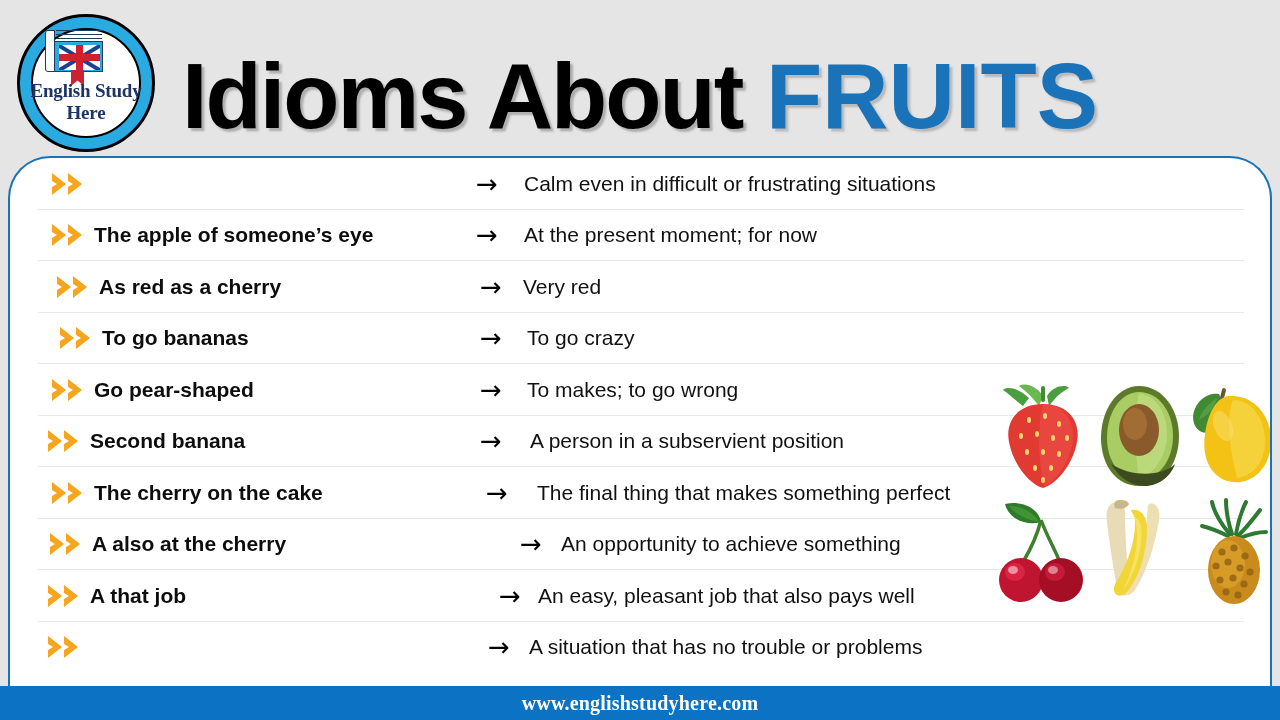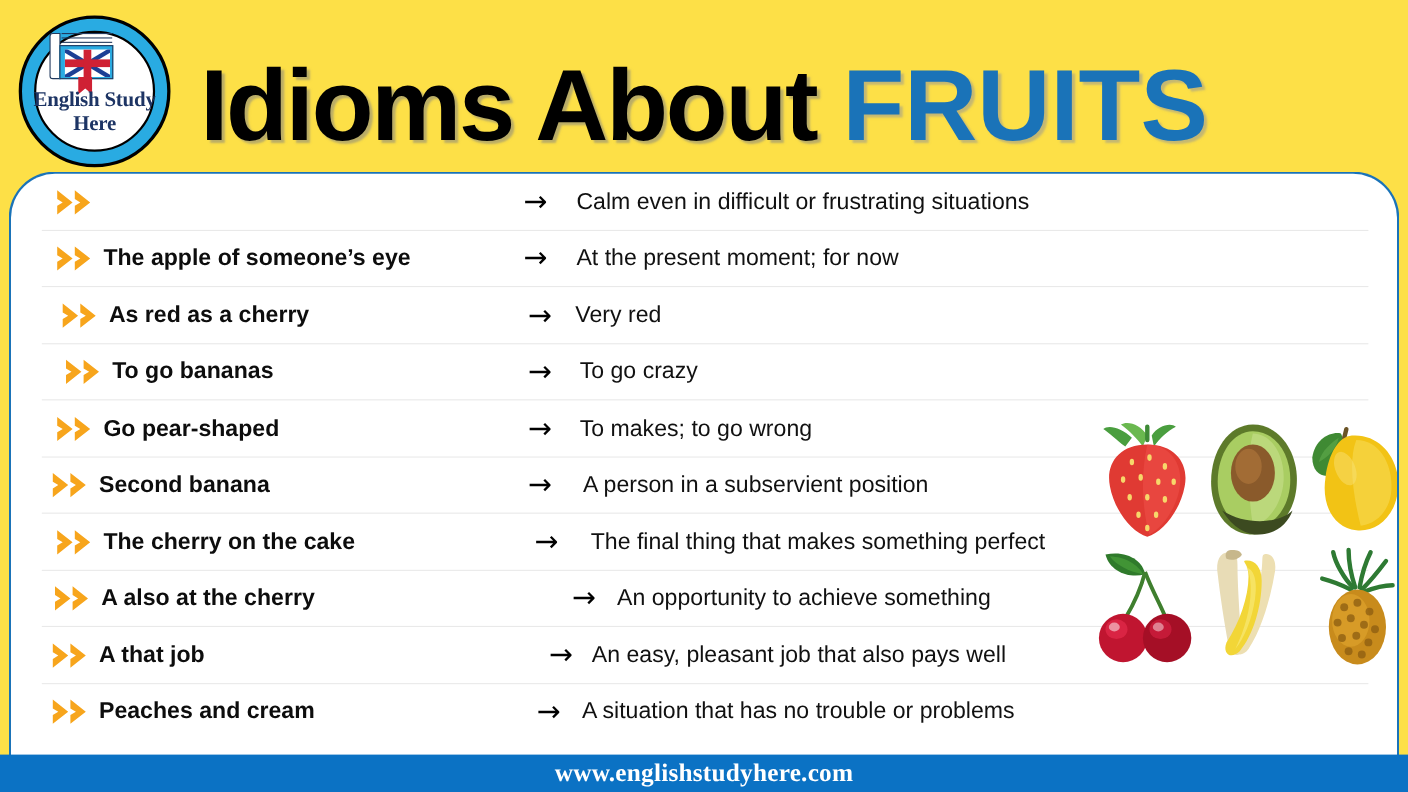--- a/index.html
+++ b/index.html
@@ -7,21 +7,21 @@
     padding: 0;
     background: #ffffff;
   }
   body {
     font-family: "Liberation Sans", sans-serif;
   }
   #page {
     position: relative;
     width: 1280px;
     height: 720px;
-    background: #fde047;
+    background: #e5e5e5;
     overflow: hidden;
   }
 
   
   .header {
     position: absolute;
     left: 0; top: 0;
     width: 1280px;
     height: 160px;
   }
@@ -236,21 +236,21 @@
     height: 34px;
     background: #0b72c4;
     display: flex;
     align-items: center;
     justify-content: center;
   }
   .footer-text {
     color: #ffffff;
     font-family: "Liberation Serif", serif;
     font-weight: bold;
-    font-size: 23px;
+    font-size: 20px;
     letter-spacing: 0.2px;
   }
 </style>
 </head>
 <body>
 
 <div id="page">
 
   <div class="header">
 
@@ -397,21 +397,20 @@
           <span class="meaning" style="left: 528px;">An easy, pleasant job that also pays well</span>
           <span class="sep"></span>
         </div>
         <div class="row">
           <span class="bullet" style="left: 36px;">
             <svg width="42" height="26" viewBox="0 0 42 26">
               <path d="M2 2 L16 13 L2 24 L2 16 L7 13 L2 10 Z" fill="#F7A51C"></path>
               <path d="M18 2 L32 13 L18 24 L18 16 L23 13 L18 10 Z" fill="#F7A51C"></path>
             </svg>
           </span>
-          <span class="idiom" style="left: 80px;">Peaches and cream</span>
           <span class="arrow" style="left: 478px;">→</span>
           <span class="meaning" style="left: 519px;">A situation that has no trouble or problems</span>
         </div>
       </div>
 
     <div class="fruits">
 
       <div class="fruit">
         <svg width="88" height="110" viewBox="0 0 88 110">
           <path d="M30 18 C20 8 8 6 4 10 C10 14 16 20 24 26 Z" fill="#4a9e3f"></path>

